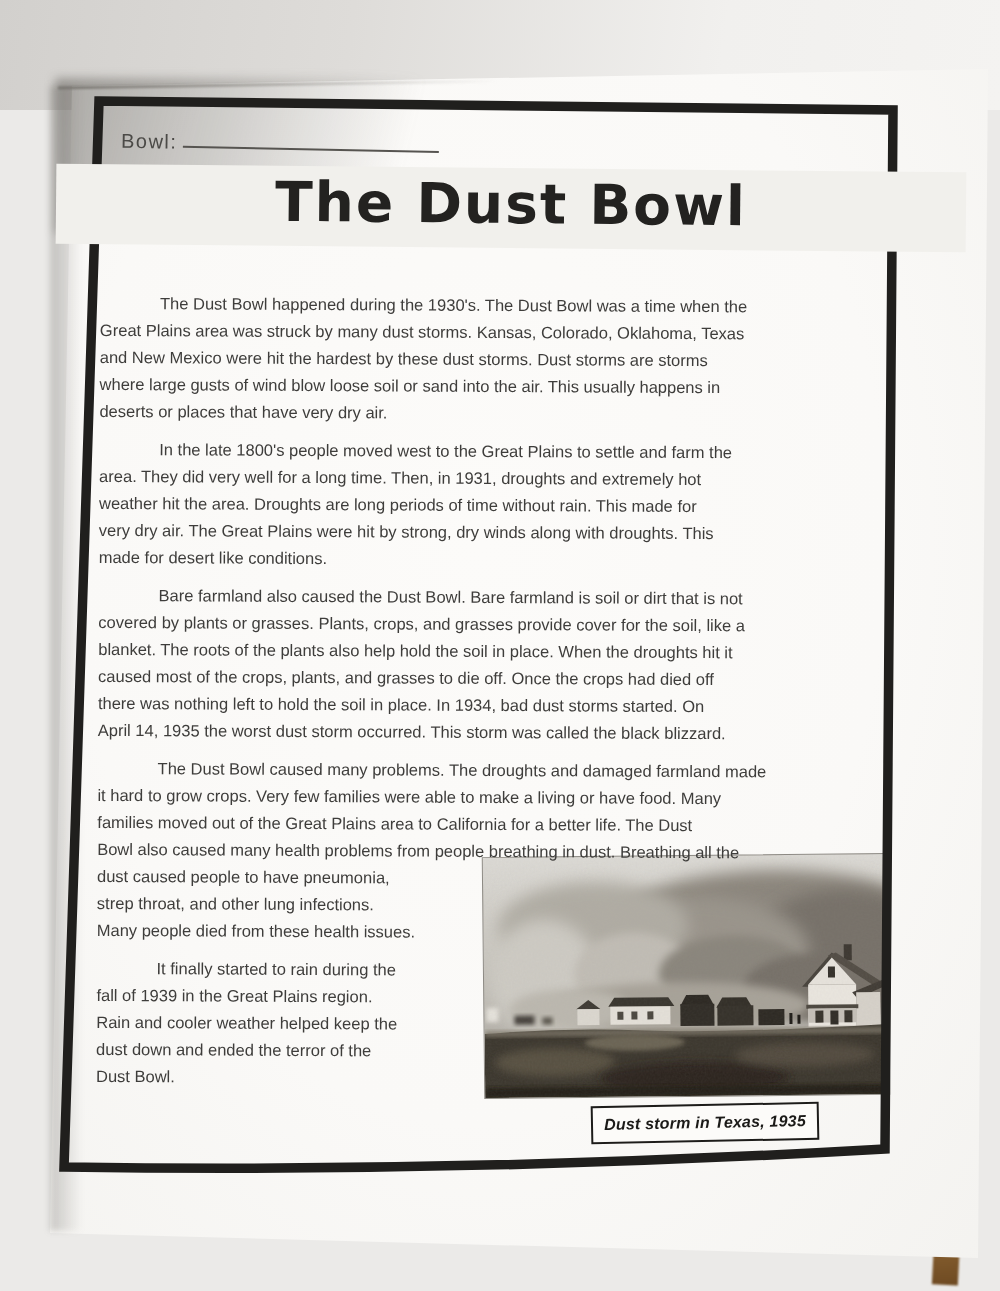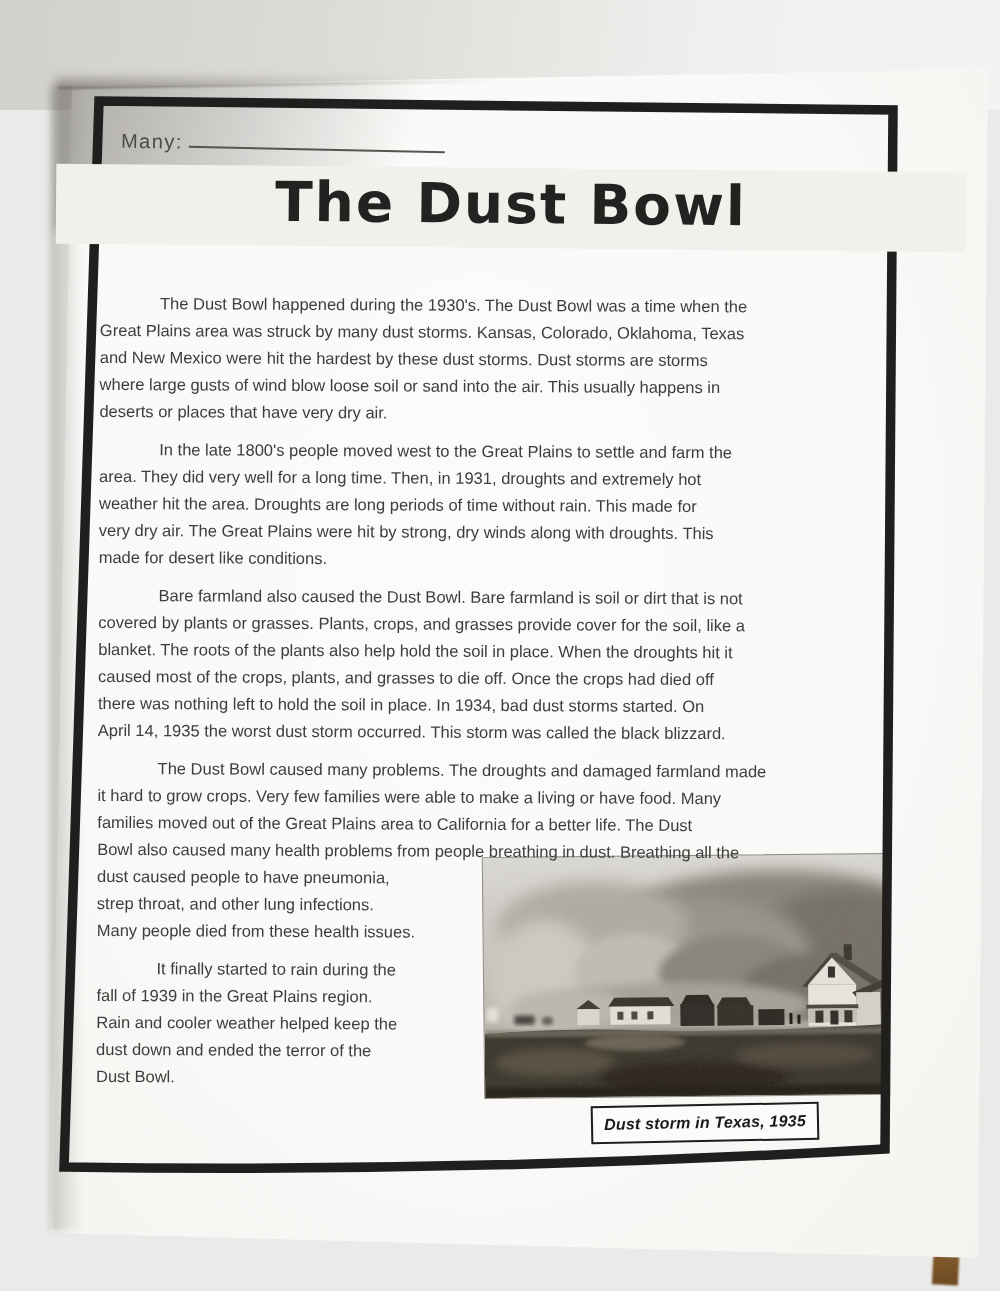--- a/index.html
+++ b/index.html
@@ -178,21 +178,21 @@
   </div>
 
   <svg class="frame-svg" viewBox="0 0 1000 1291">
     <path d="M 99 101 L 893 110 L 885 1149 Q 470 1173 64 1167 Z" fill="none" stroke="#201f1d" stroke-width="9.5" stroke-linejoin="miter"></path>
   </svg>
 
   <div class="title-band"></div>
   <div class="page-title">The Dust Bowl</div>
 
   <div class="name-row">
-    <span>Many:</span><span class="name-blank"></span>
+    <span>Bowl:</span><span class="name-blank"></span>
   </div>
 
   <div class="text-pane">
     <p>The Dust Bowl happened during the 1930's. The Dust Bowl was a time when the
 Great Plains area was struck by many dust storms. Kansas, Colorado, Oklahoma, Texas
 and New Mexico were hit the hardest by these dust storms. Dust storms are storms
 where large gusts of wind blow loose soil or sand into the air. This usually happens in
 deserts or places that have very dry air.</p>
     <p>In the late 1800's people moved west to the Great Plains to settle and farm the
 area. They did very well for a long time. Then, in 1931, droughts and extremely hot

